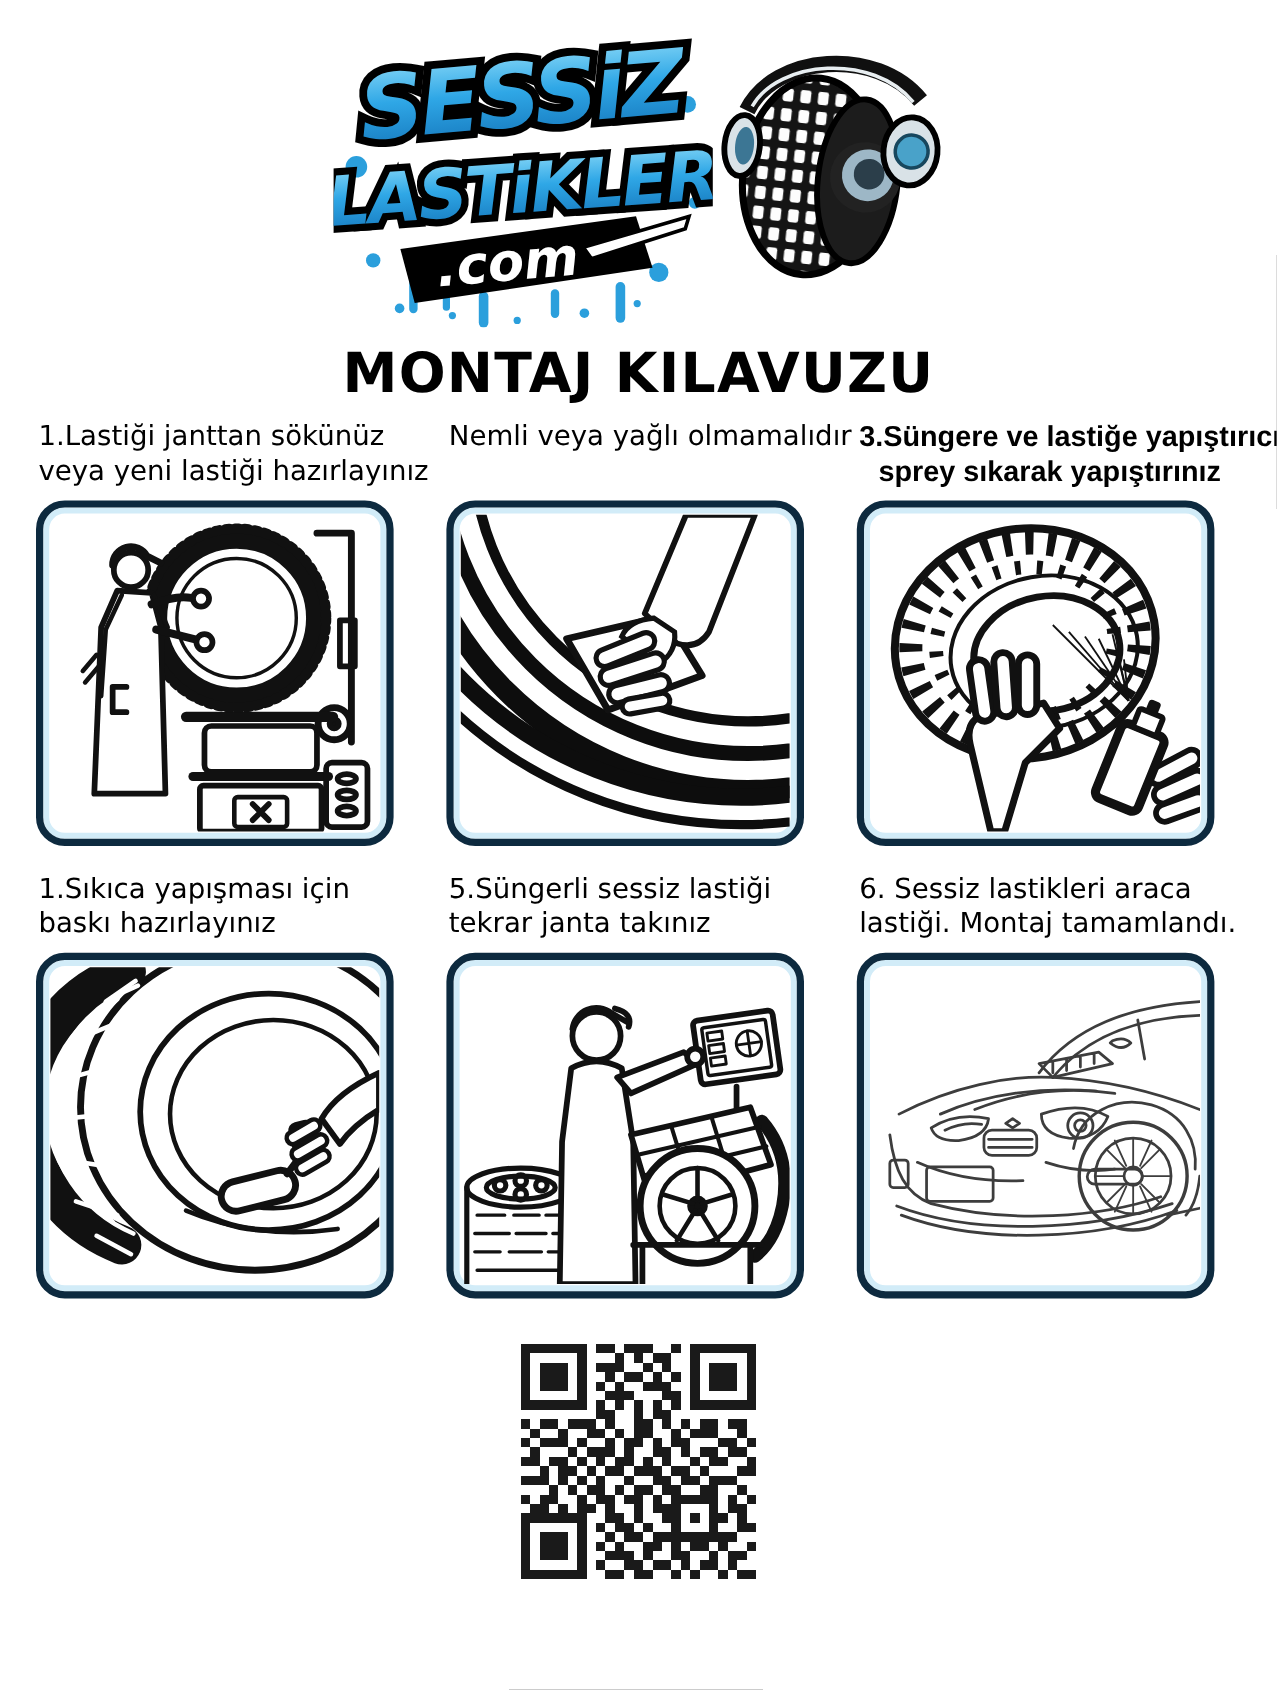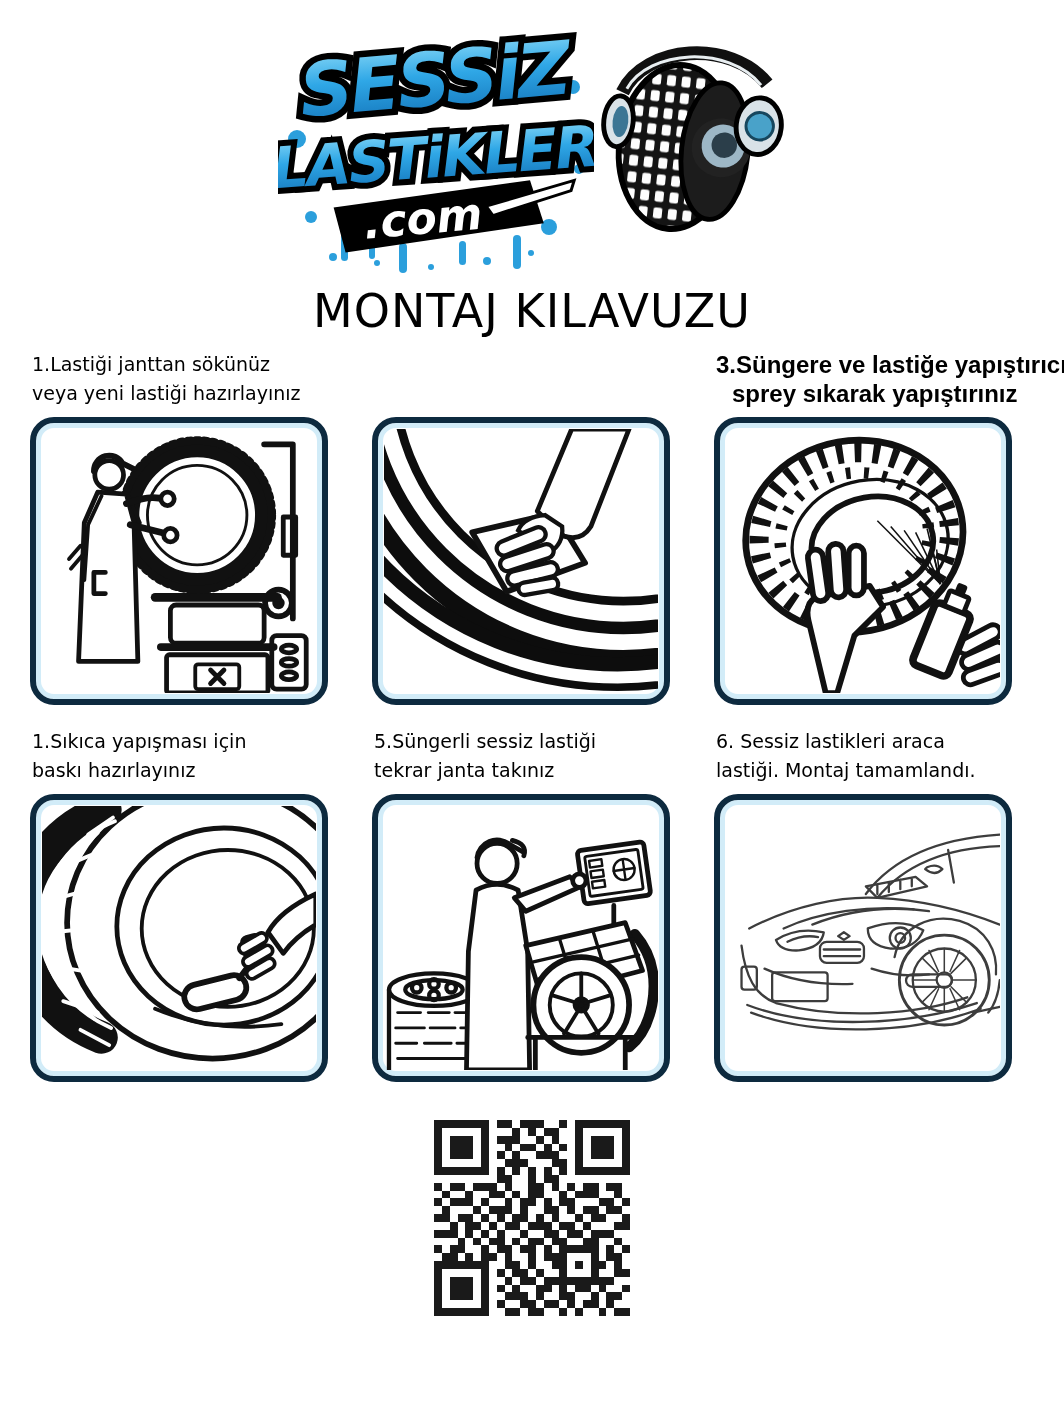--- a/index.html
+++ b/index.html
@@ -10,31 +10,31 @@
   }
   
   .logo-row {
     display:flex; justify-content:center; align-items:center;
     height:280px; padding-top:14px;
   }
   .logo-graffiti { width:316px; height:252px; }
   .logo-tire     { width:186px; height:236px; margin-left:6px; margin-top:-18px; }
   
   .doc-title {
-    text-align:center; font-size:46px; font-weight:normal; letter-spacing:1px;
+    text-align:center; font-size:46px; font-weight:bold; letter-spacing:1px;
     margin:4px 0 12px 0; font-family:"DejaVu Sans", sans-serif;
   }
   
   .grid {
     display:grid; grid-template-columns:298px 298px 298px;
     column-gap:44px; padding-left:30px;
   }
   .step { margin-bottom:22px; }
   .caption {
-    font-size:19px; line-height:29px; height:62px;
+    font-size:23px; line-height:29px; height:62px;
     margin:0 0 5px 2px; white-space:nowrap;
   }
   .caption.alt { font-family:"Liberation Sans", sans-serif; font-size:24px;font-weight:bold; }
   .caption .l2.indent { padding-left:16px;text-align:right; }
   .caption .l2 { display:block; }
   .panel {
     width:298px; height:288px; background:#fff;
     border:6px solid #0d2a3f; border-radius:24px;
     box-shadow: inset 0 0 0 5px #d2ecf8;
     overflow:hidden;
@@ -154,20 +154,21 @@
             <circle cx="131" cy="73" r="7" fill="#fff"></circle>
             <circle cx="134" cy="111" r="7" fill="#fff"></circle>
             <path d="M40,122 l-12,14 M42,132 l-12,14" stroke-width="4"></path>
           </g>
         </svg>
       </div>
     </section>
 
     <section class="step">
       <p class="caption">
+        <span class="l2">Nemli veya yağlı olmamalıdır</span>
       </p>
       <div class="panel">
         <svg class="art" viewBox="0 0 286 276">
           <g stroke="#0d0d0d" fill="none">
             <circle cx="250" cy="-60" r="300" stroke-width="18"></circle>
             <circle cx="250" cy="-60" r="268" stroke-width="13"></circle>
             <circle cx="250" cy="-60" r="240" stroke-width="9"></circle>
             <circle cx="244" cy="-96" r="342" stroke-width="15"></circle>
             <circle cx="244" cy="-96" r="366" stroke-width="8"></circle>
           </g>

